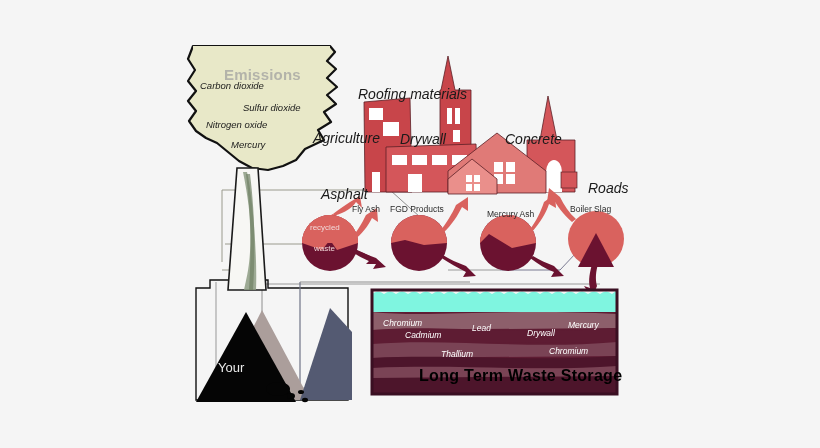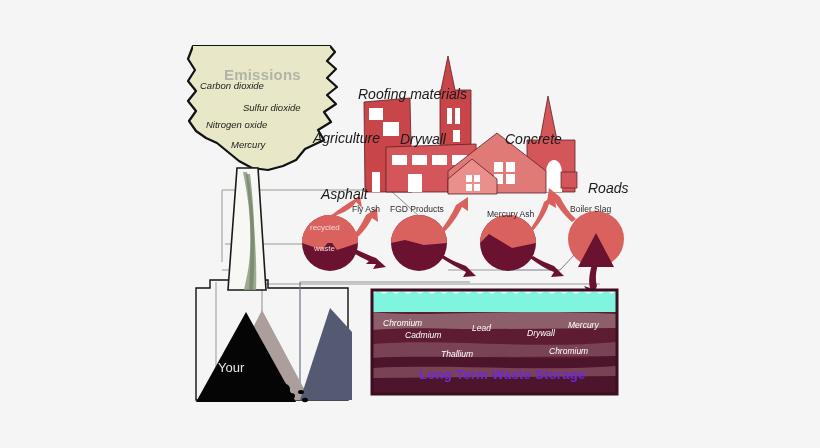--- a/index.html
+++ b/index.html
@@ -35,21 +35,21 @@
   .pie-seg{
     font-size:8px;color:#f2d8d8;
   }
   .coal-lbl{
     font-size:13px;color:#e8e8e8;
   }
   .pond-item{
     font-size:8.5px;font-style:italic;color:#ffffff;
   }
   .pond-title{
-    font-size:13px;font-weight:bold;color:#6d28d9;
+    font-size:16px;font-weight:bold;color:#000000;
     letter-spacing:.3px;
   }
 </style>
 </head>
 <body>
 
 <div id="stage">
 
   <svg id="scene" viewBox="0 0 820 448">
     <defs>

